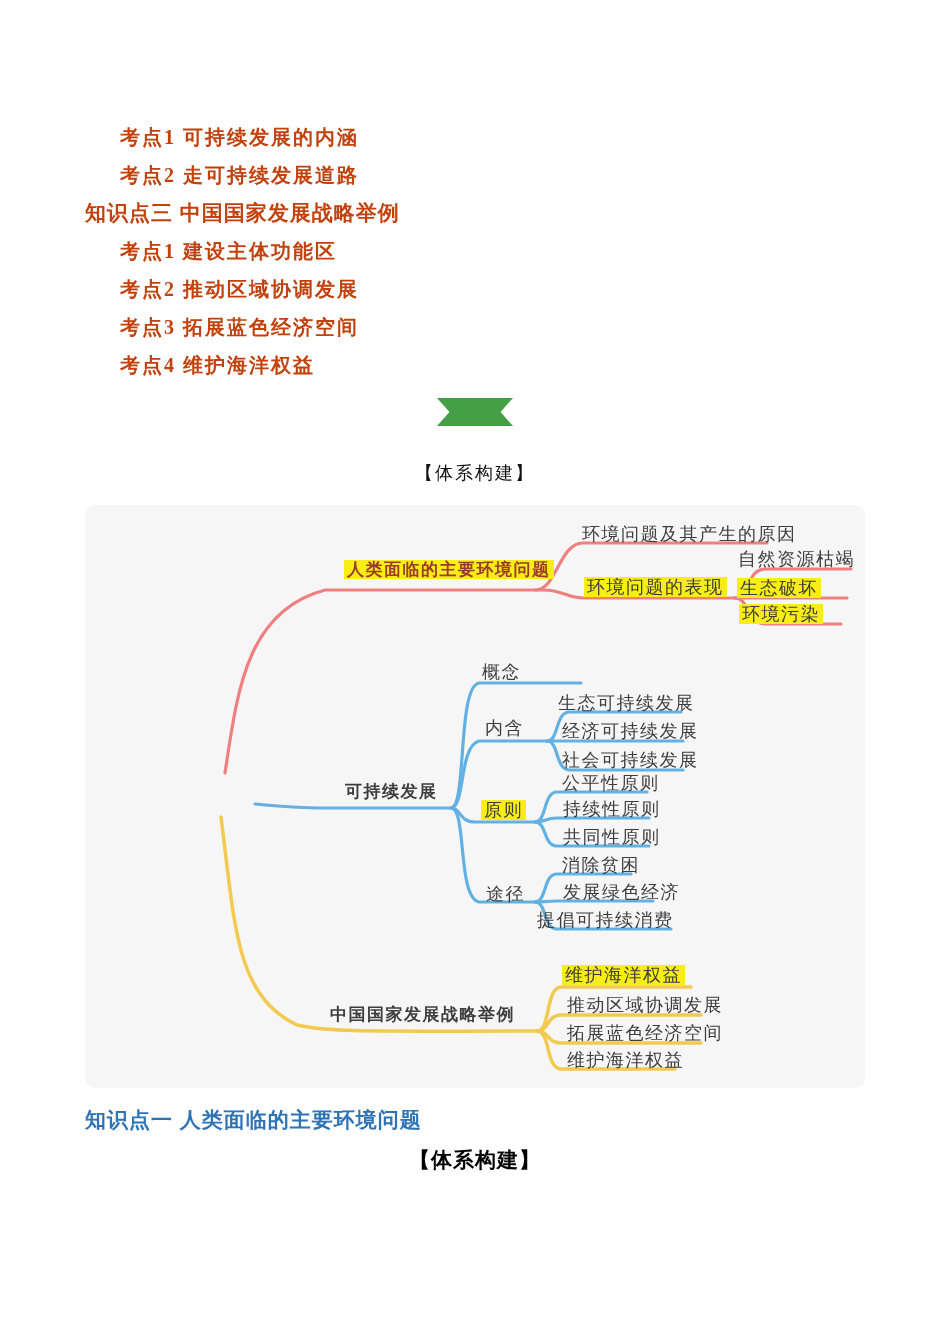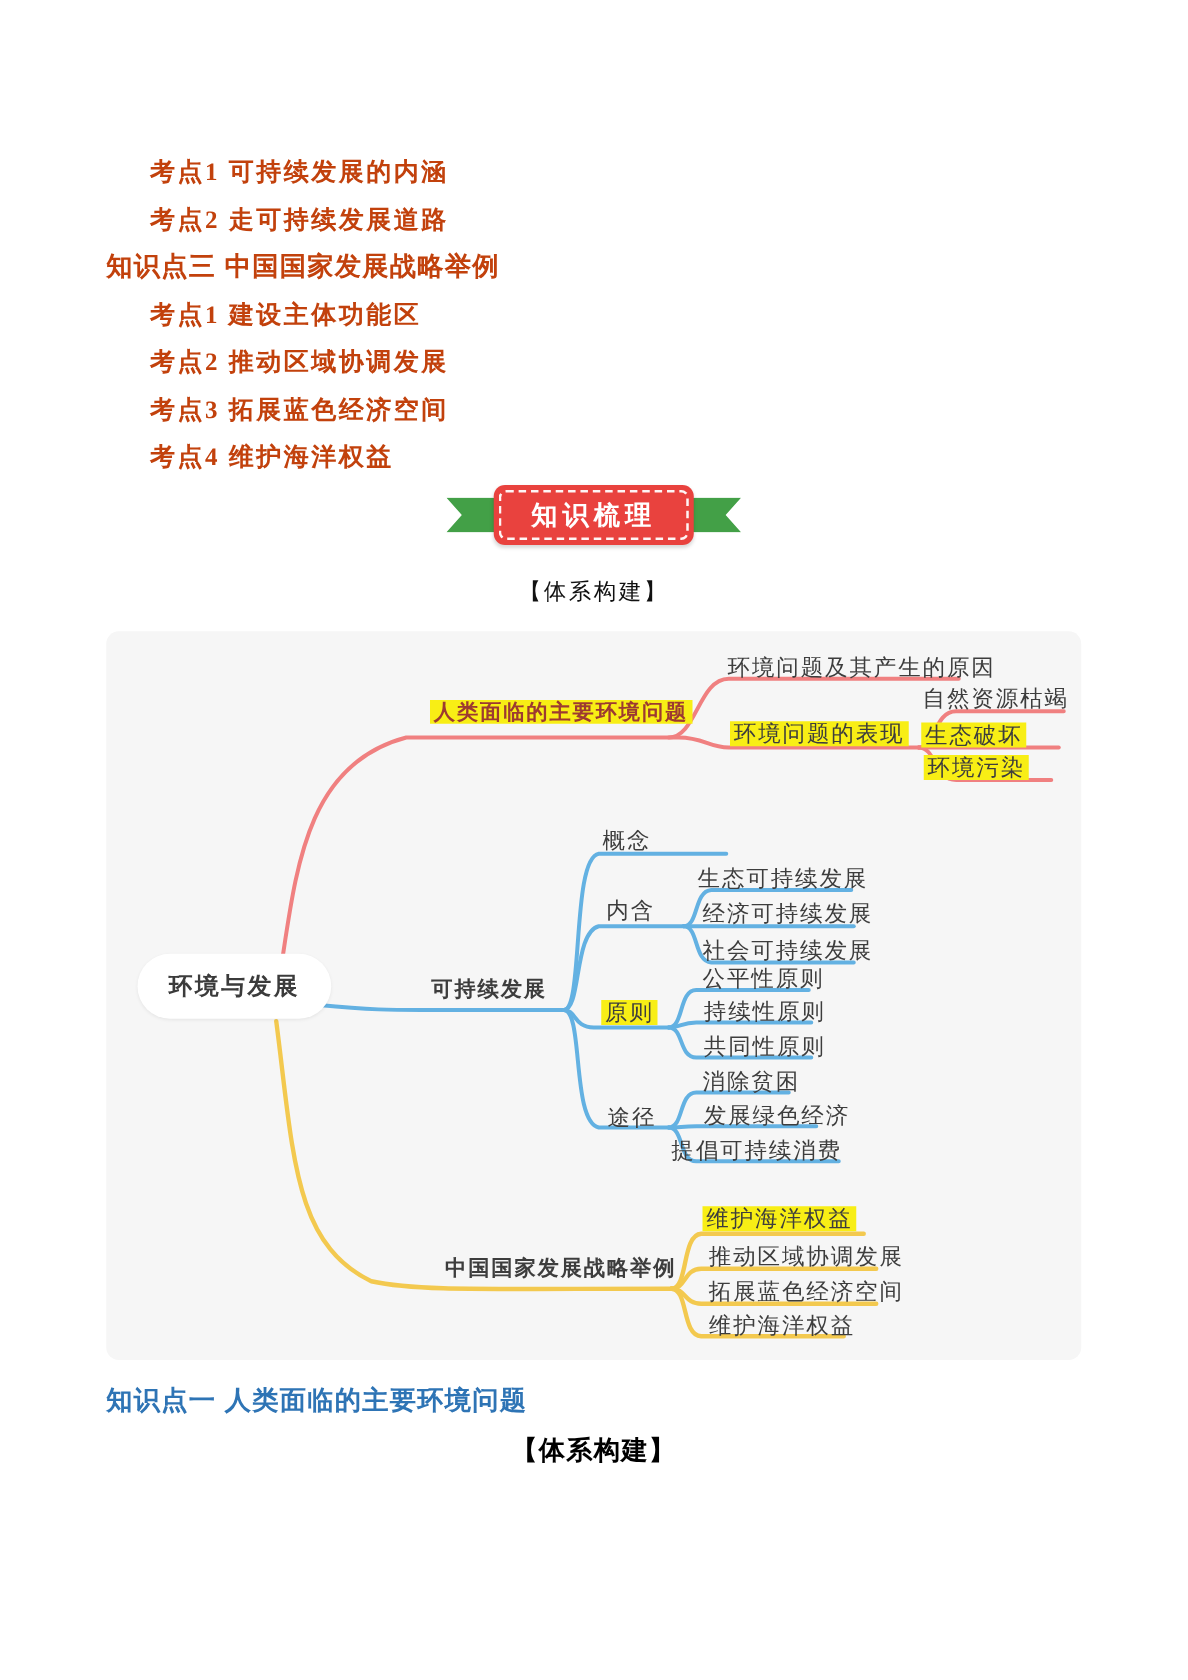--- a/index.html
+++ b/index.html
@@ -47,23 +47,20 @@
   <div class="toc-item toc-exam" style="left:120px;top:162px;">考点2 走可持续发展道路</div>
   <div class="toc-item toc-knowledge" style="left:85px;top:199px;">知识点三 中国国家发展战略举例</div>
   <div class="toc-item toc-exam" style="left:120px;top:238px;">考点1 建设主体功能区</div>
   <div class="toc-item toc-exam" style="left:120px;top:276px;">考点2 推动区域协调发展</div>
   <div class="toc-item toc-exam" style="left:120px;top:314px;">考点3 拓展蓝色经济空间</div>
   <div class="toc-item toc-exam" style="left:120px;top:352px;">考点4 维护海洋权益</div>
 </div>
 
 <div class="banner-wrap">
   <div class="ribbon ribbon-left"></div>
-  <div class="banner-box">
-    <div class="banner-inner">知识梳理</div>
-  </div>
   <div class="ribbon ribbon-right"></div>
 </div>
 
 <div class="h-center sysbuild1">【体系构建】</div>
 
 <div class="map">
   <svg width="780" height="583" viewBox="0 0 780 583">
 
     <g fill="none" stroke-width="3.2" stroke-linecap="round" stroke="#f08080">
       <path d="M140,268 C152,190 160,106 240,85 L458,85 C478,85 482,93 498,93 L650,93"></path>
@@ -92,21 +89,20 @@
 
     <g fill="none" stroke-width="3.5" stroke-linecap="round" stroke="#f3c94f">
       <path d="M136,312 C150,420 150,490 212,520 C248,528 300,526 452,526"></path>
       <path d="M452,526 C466,526 460,483 476,482 L606,482"></path>
       <path d="M452,526 C464,526 462,510 476,510 L616,510"></path>
       <path d="M452,526 C464,526 462,538 476,538 L616,538"></path>
       <path d="M452,526 C466,526 460,563 476,564 L590,564"></path>
     </g>
   </svg>
 
-  <div class="root-node">环境与发展</div>
 
   <div class="ml big" style="left:259px;top:54px;">
     <span class="hl red-text">人类面临的主要环境问题</span>
   </div>
   <div class="ml" style="left:497px;top:18px;">环境问题及其产生的原因</div>
   <div class="ml" style="left:499px;top:71px;">
     <span class="hl">环境问题的表现</span>
   </div>
   <div class="ml" style="left:653px;top:43px;">自然资源枯竭</div>
   <div class="ml" style="left:652px;top:72px;">
@@ -126,21 +122,21 @@
     <span class="hl">原则</span>
   </div>
   <div class="ml" style="left:477px;top:267px;">公平性原则</div>
   <div class="ml" style="left:478px;top:293px;">持续性原则</div>
   <div class="ml" style="left:478px;top:321px;">共同性原则</div>
   <div class="ml" style="left:401px;top:378px;">途径</div>
   <div class="ml" style="left:477px;top:349px;">消除贫困</div>
   <div class="ml" style="left:478px;top:376px;">发展绿色经济</div>
   <div class="ml" style="left:452px;top:404px;">提倡可持续消费</div>
 
-  <div class="ml big" style="left:271px;top:499px;">中国国家发展战略举例</div>
+  <div class="ml big" style="left:245px;top:499px;">中国国家发展战略举例</div>
   <div class="ml" style="left:477px;top:459px;">
     <span class="hl">维护海洋权益</span>
   </div>
   <div class="ml" style="left:482px;top:489px;">推动区域协调发展</div>
   <div class="ml" style="left:482px;top:517px;">拓展蓝色经济空间</div>
   <div class="ml" style="left:482px;top:544px;">维护海洋权益</div>
 </div>
 
 <div class="knowledge1">知识点一 人类面临的主要环境问题</div>
 <div class="h-center sysbuild2">【体系构建】</div>

